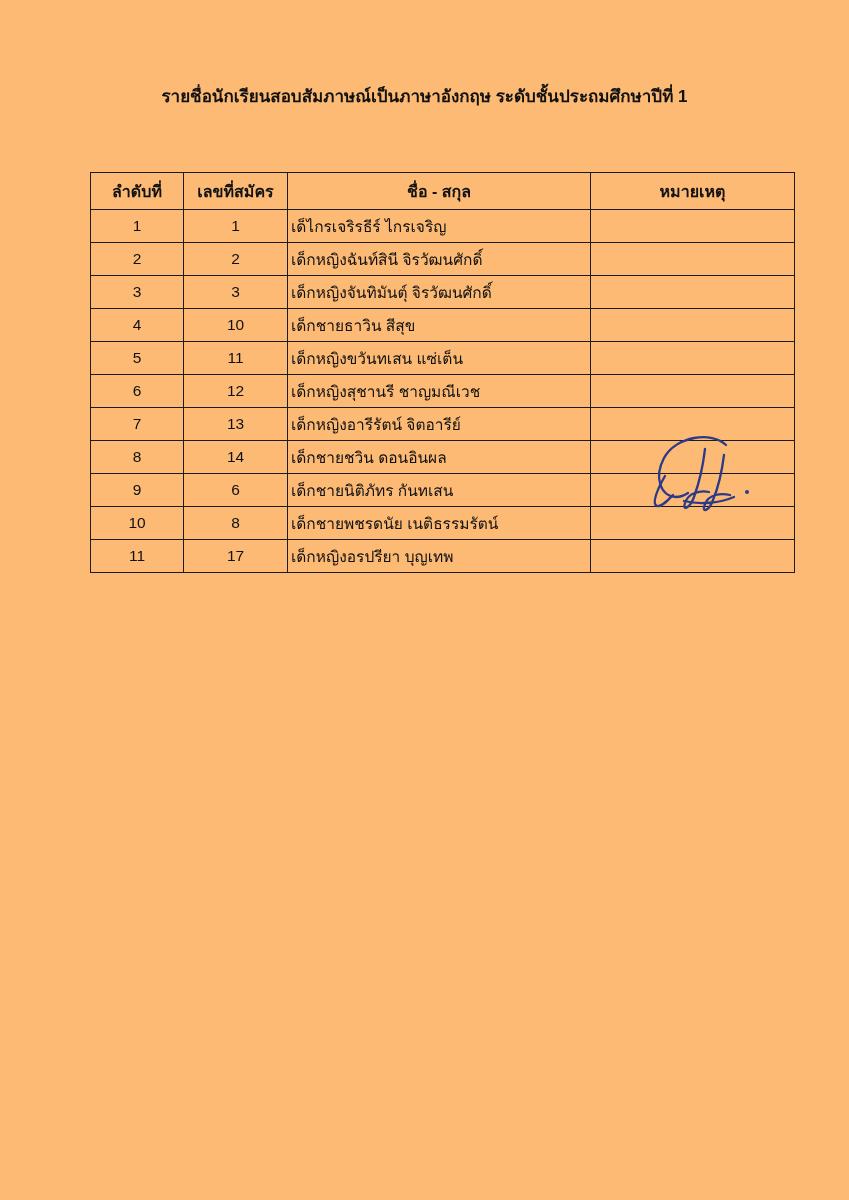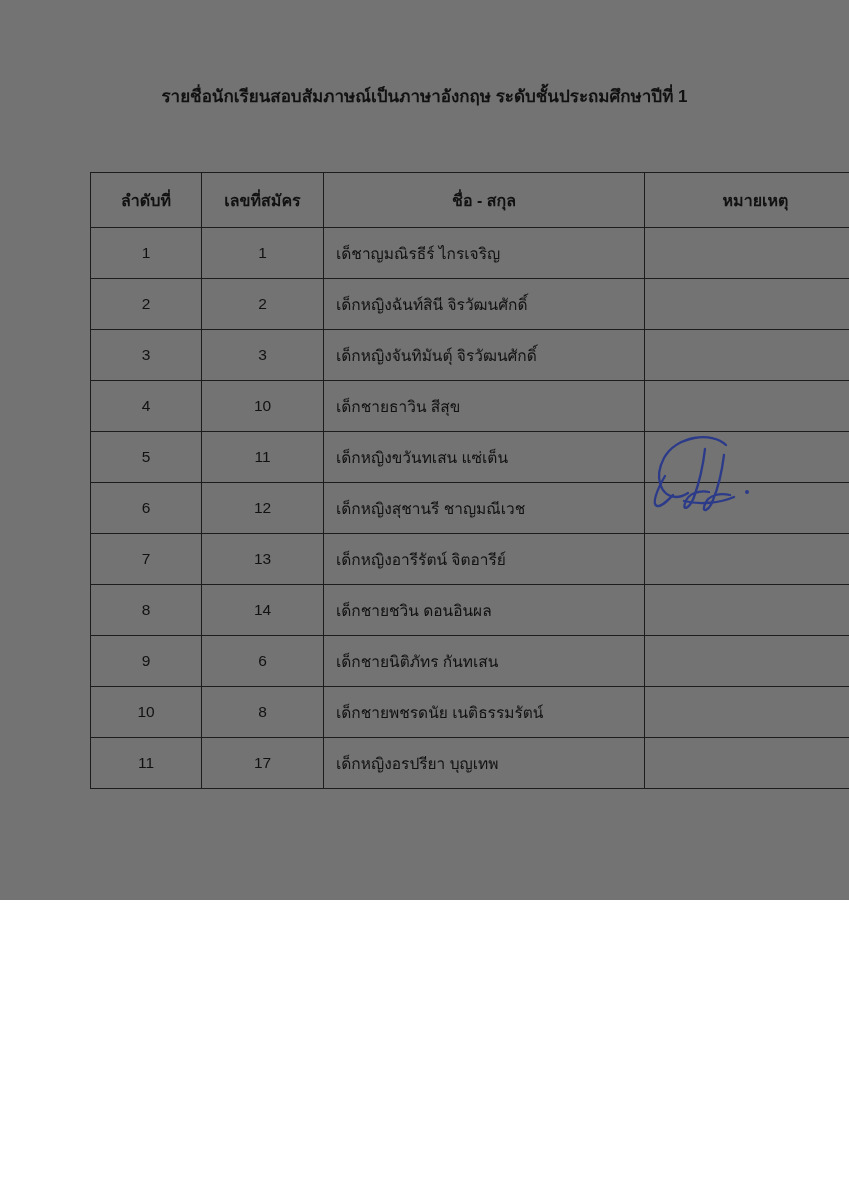--- a/index.html
+++ b/index.html
@@ -7,22 +7,22 @@
     padding: 0;
     background: #ffffff;
   }
   body {
     font-family: "Liberation Sans", sans-serif;
     color: #000000;
   }
   .page {
     position: relative;
     width: 849px;
-    height: 900px;
-    background: #737373;
+    height: 1200px;
+    background: #fdba74;
     overflow: hidden;
   }
   .doc-title {
     position: absolute;
     top: 82px;
     left: 0;
     width: 100%;
     text-align: center;
     font-size: 17px;
     font-weight: bold;
@@ -35,21 +35,21 @@
     left: 90px;
     width: 676px;
     border-collapse: collapse;
     table-layout: fixed;
     font-size: 15.5px;
     color: #111111;
   }
   table.student-table th,
   table.student-table td {
     border: 1.6px solid #1c1c1c;
-    padding: 12px;
+    padding: 3px;
     overflow: hidden;
     white-space: nowrap;
   }
   table.student-table th {
     height: 30px;
     font-weight: bold;
     font-size: 16px;
     text-align: center;
     vertical-align: middle;
   }
@@ -86,21 +86,21 @@
         <th class="col-no">ลำดับที่</th>
         <th class="col-appno">เลขที่สมัคร</th>
         <th class="col-name">ชื่อ - สกุล</th>
         <th class="col-remark">หมายเหตุ</th>
       </tr>
     </thead>
     <tbody>
         <tr>
           <td class="col-no">1</td>
           <td class="col-appno">1</td>
-          <td class="col-name">เด็ชาญมณิรธีร์ ไกรเจริญ</td>
+          <td class="col-name">เด็ไกรเจริรธีร์ ไกรเจริญ</td>
           <td class="col-remark"></td>
         </tr>
         <tr>
           <td class="col-no">2</td>
           <td class="col-appno">2</td>
           <td class="col-name">เด็กหญิงฉันท์สินี จิรวัฒนศักดิ์</td>
           <td class="col-remark"></td>
         </tr>
         <tr>
           <td class="col-no">3</td>

